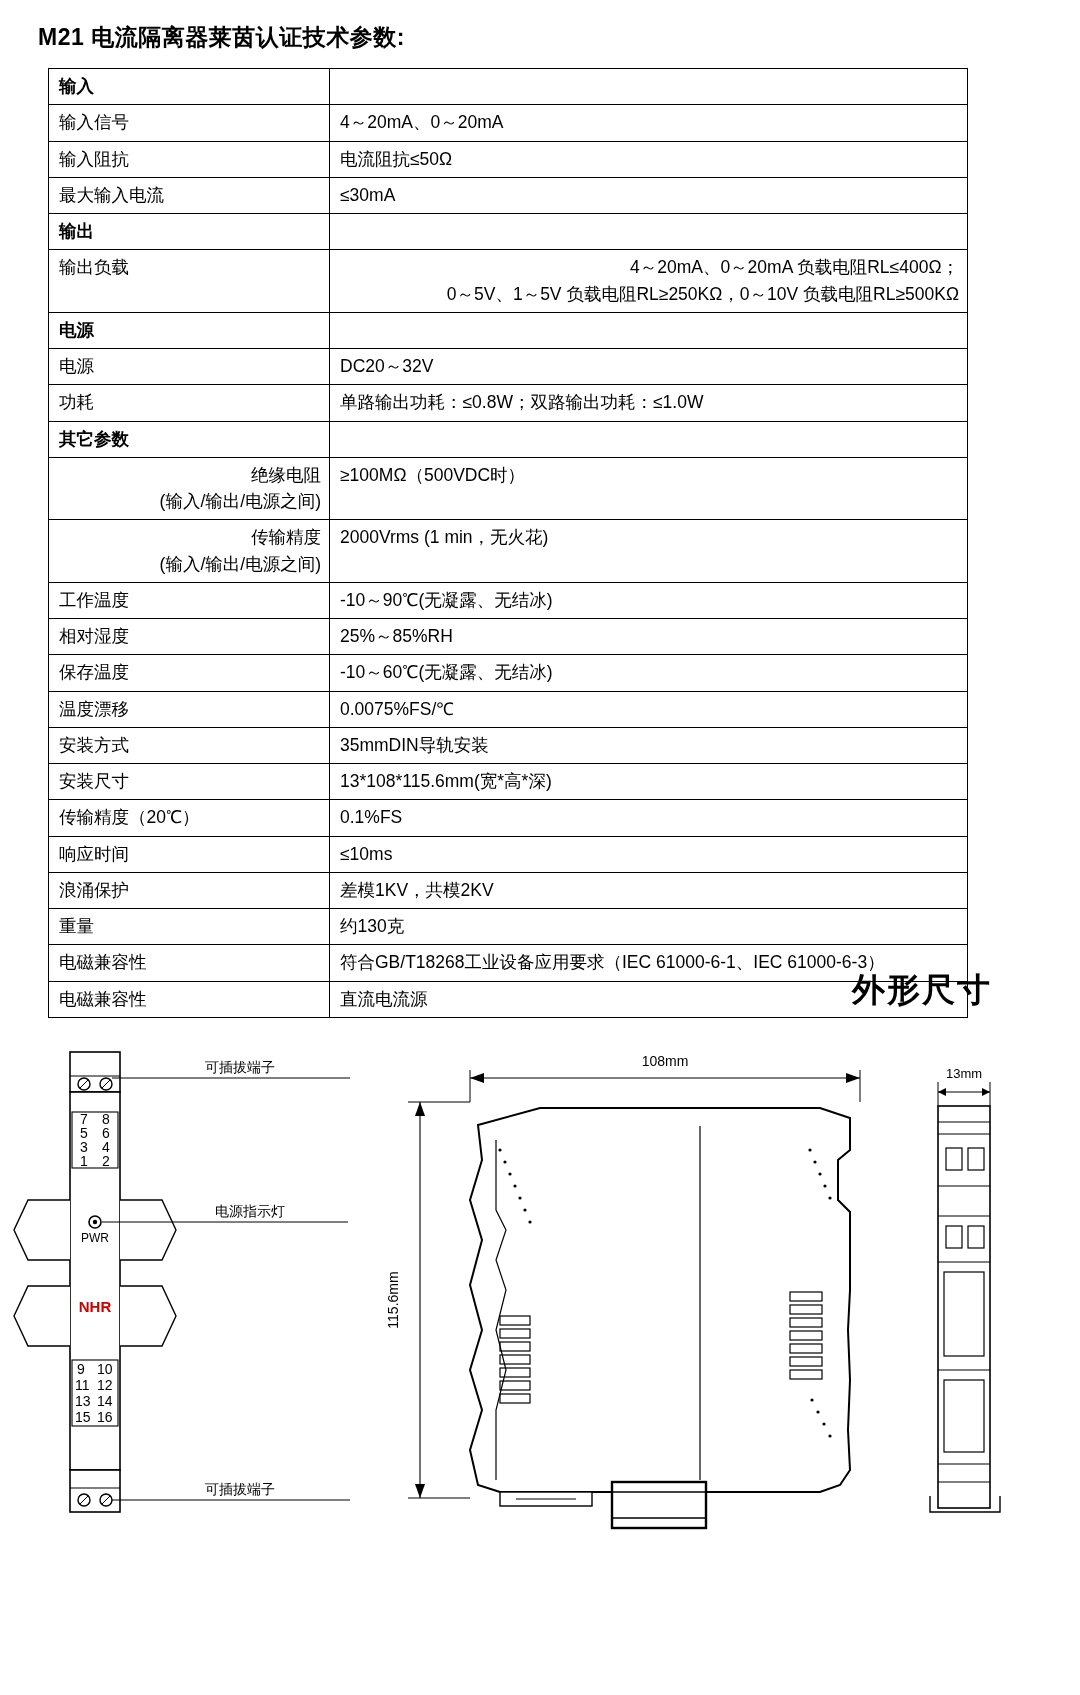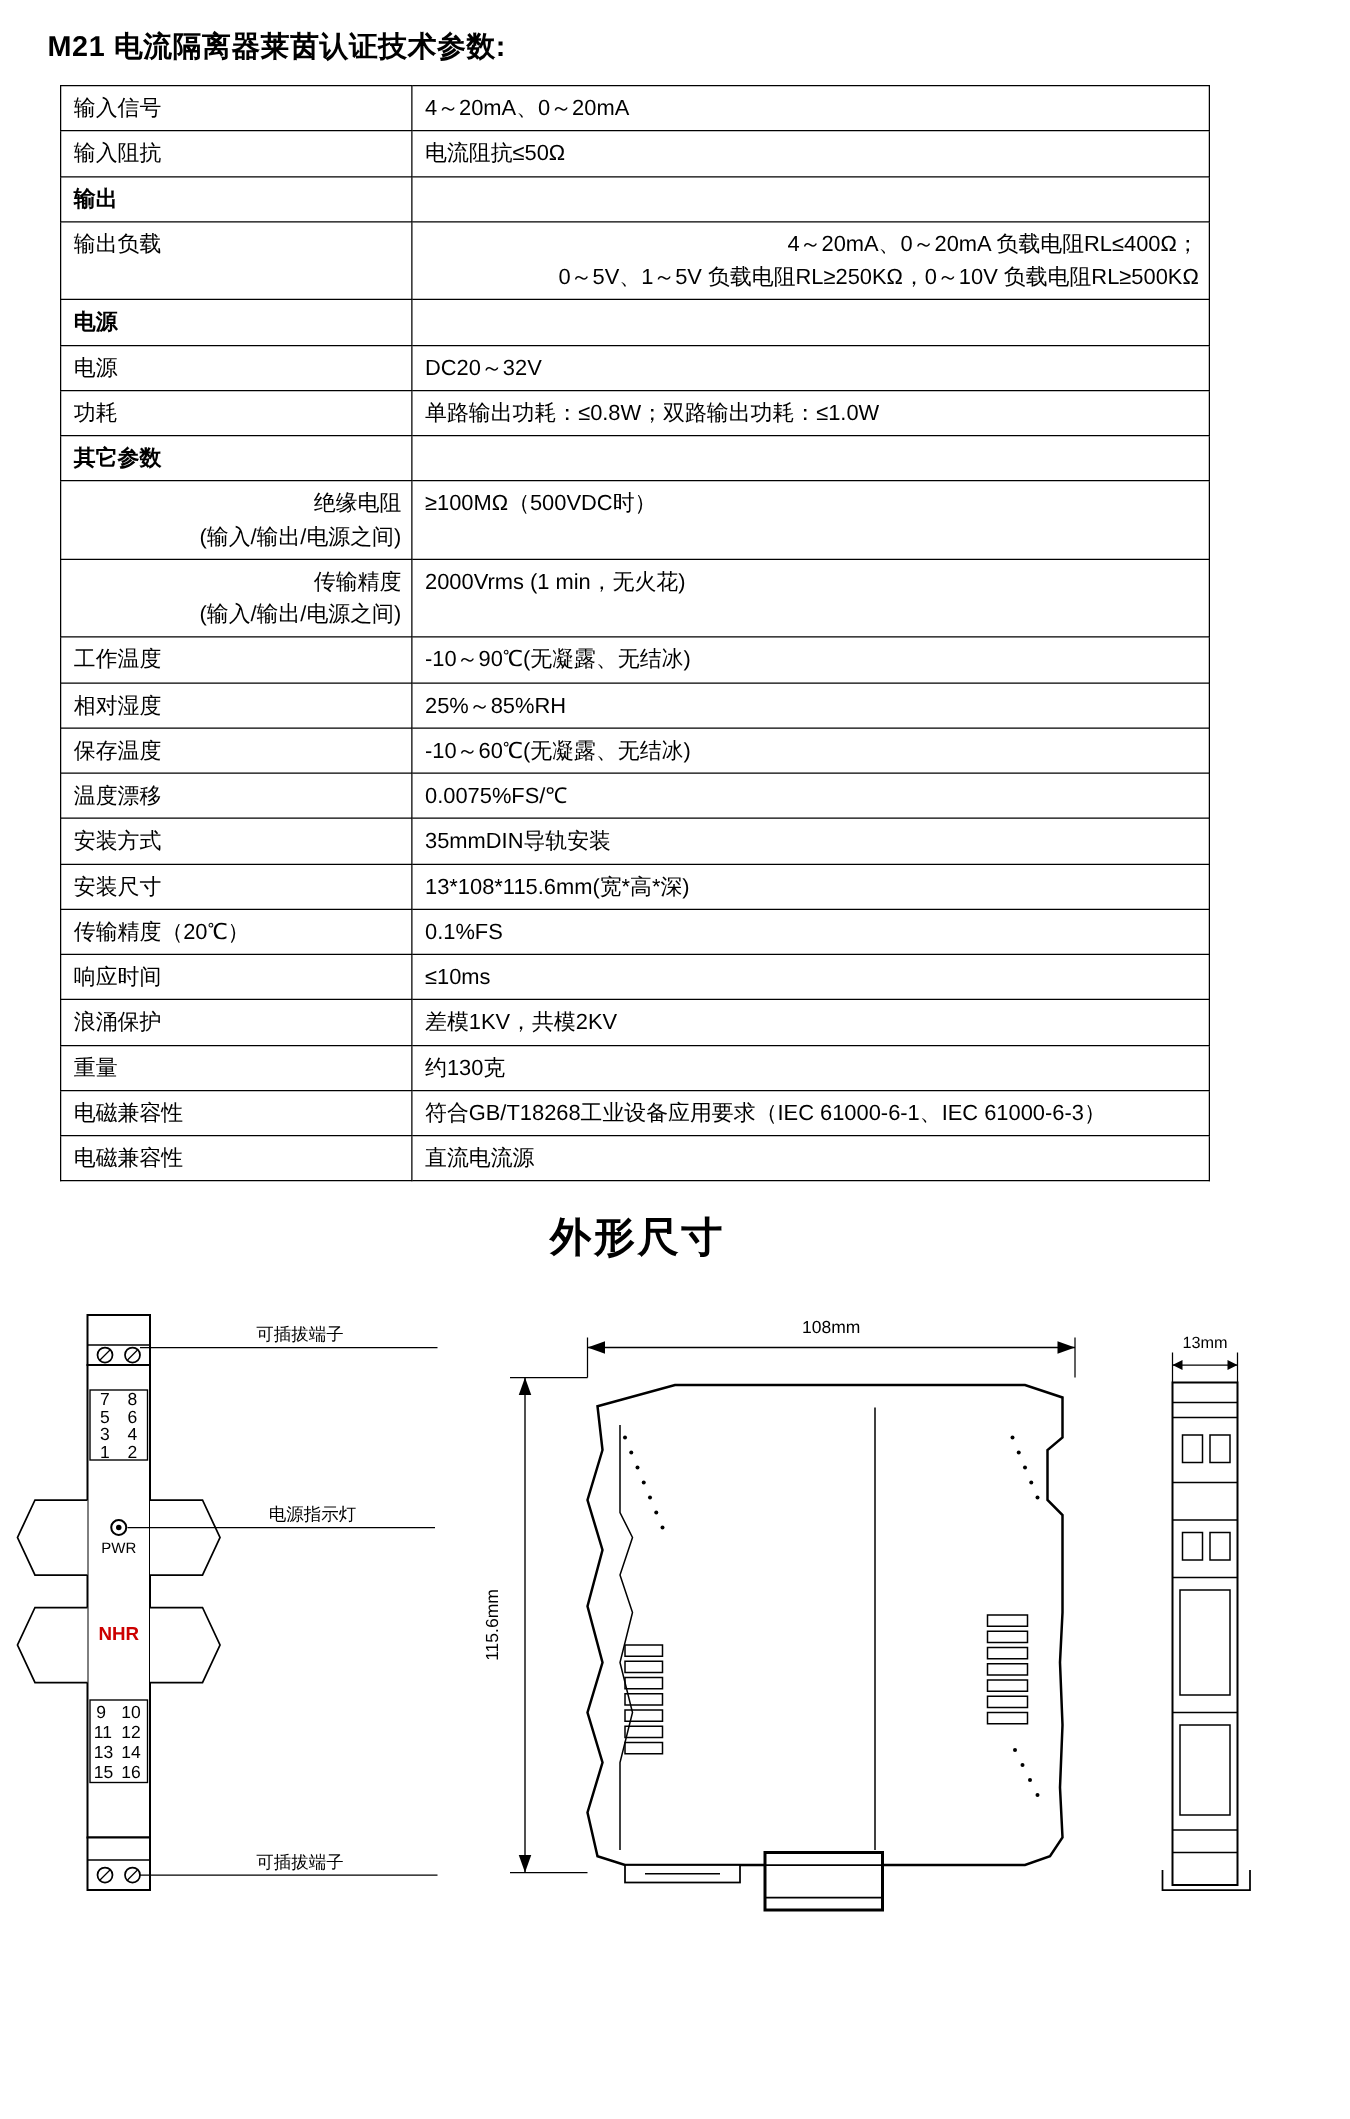--- a/index.html
+++ b/index.html
@@ -52,21 +52,21 @@
   }
   .sub {
     display: block;
     text-align: right;
   }
   .dims-title {
     position: absolute;
     left: 0;
     right: 0;
     top: 968px;
-    text-align: center;
+    text-align: right;
     font-size: 33px;
     font-weight: bold;
     letter-spacing: 2px;
     margin-left: 28px;
   }
   .drawing {
     position: absolute;
     left: 0;
     top: 1030px;
     width: 1080px;
@@ -79,27 +79,35 @@
 </style>
 </head>
 <body>
 
 <div class="page">
 
   <div class="title">M21 电流隔离器莱茵认证技术参数:</div>
 
   <table class="spec">
     <tbody>
+      <tr class="section">
+        <td class="label">输入</td>
+        <td></td>
+      </tr>
       <tr>
         <td class="label">输入信号</td>
         <td>4～20mA、0～20mA</td>
       </tr>
       <tr>
         <td class="label">输入阻抗</td>
         <td>电流阻抗≤50Ω</td>
+      </tr>
+      <tr>
+        <td class="label">最大输入电流</td>
+        <td>≤30mA</td>
       </tr>
       <tr class="section">
         <td class="label">输出</td>
         <td></td>
       </tr>
       <tr>
         <td class="label">输出负载</td>
         <td>
           <span class="sub">4～20mA、0～20mA 负载电阻RL≤400Ω；</span>
           <span class="sub">0～5V、1～5V 负载电阻RL≥250KΩ，0～10V 负载电阻RL≥500KΩ</span>

